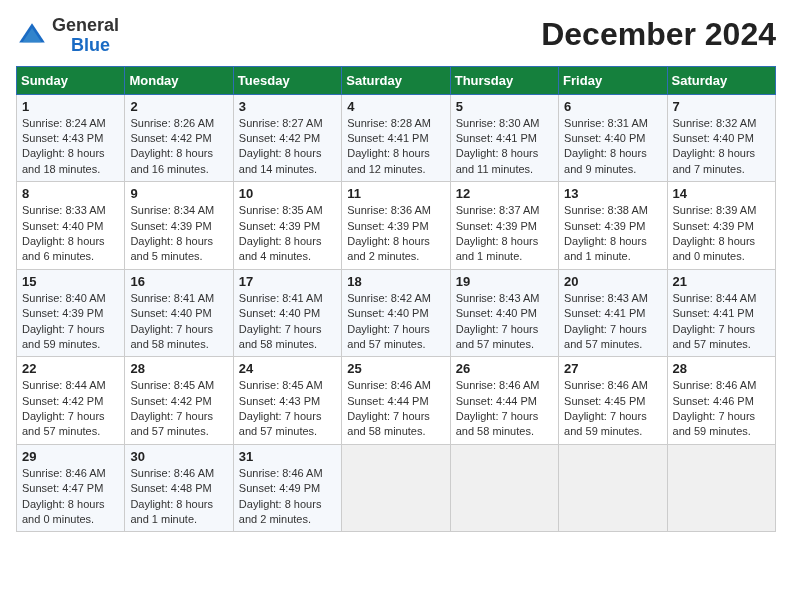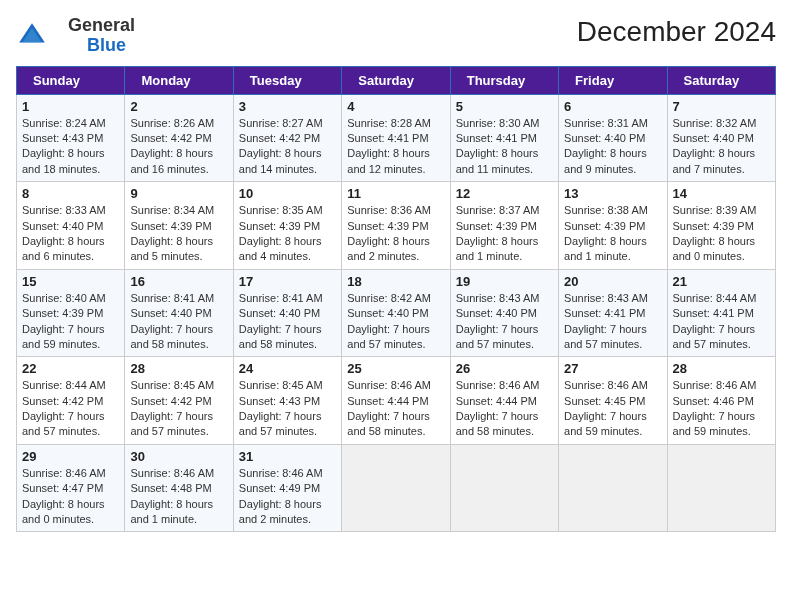--- a/index.html
+++ b/index.html
@@ -12,53 +12,53 @@
     }
     .header {
       display: flex;
       justify-content: space-between;
       align-items: flex-start;
       margin-bottom: 10px;
     }
     .logo {
       display: flex;
       align-items: center;
-      gap: 20px;
+      gap: 4px;
     }
     .logo-text {
       font-size: 18px;
       font-weight: bold;
       line-height: 1.1;
     }
     .logo-text span.general { color: #333; }
     .logo-text span.blue { color: #1a6bc4; margin-left: 19px; }
     .logo-icon {
       width: 32px;
       height: 32px;
     }
     .title-block { text-align: right; }
     .title-block h1 {
-      font-size: 28px;
-      font-weight: normal;
+      font-size: 32px;
+      font-weight: bold;
       color: #222;
     }
     .title-block h2 {
       font-size: 16px;
       font-weight: normal;
       color: #444;
     }
     table {
       width: 100%;
       border-collapse: collapse;
       font-size: 11px;
     }
     thead tr th {
-      background-color: #4c1d95;
+      background-color: #15803d;
       color: #fff;
-      padding: 6px 16px;
+      padding: 6px 4px;
       text-align: left;
       font-size: 13px;
       font-weight: bold;
       border: 1px solid #2e6db4;
     }
     tbody tr td {
       border: 1px solid #ccc;
       padding: 4px 5px;
       vertical-align: top;
       width: calc(100% / 7);

